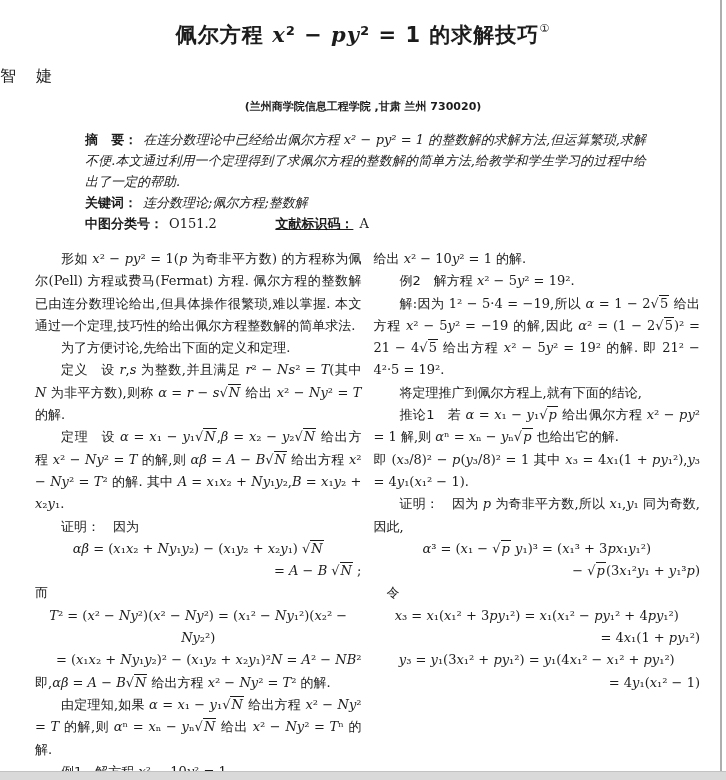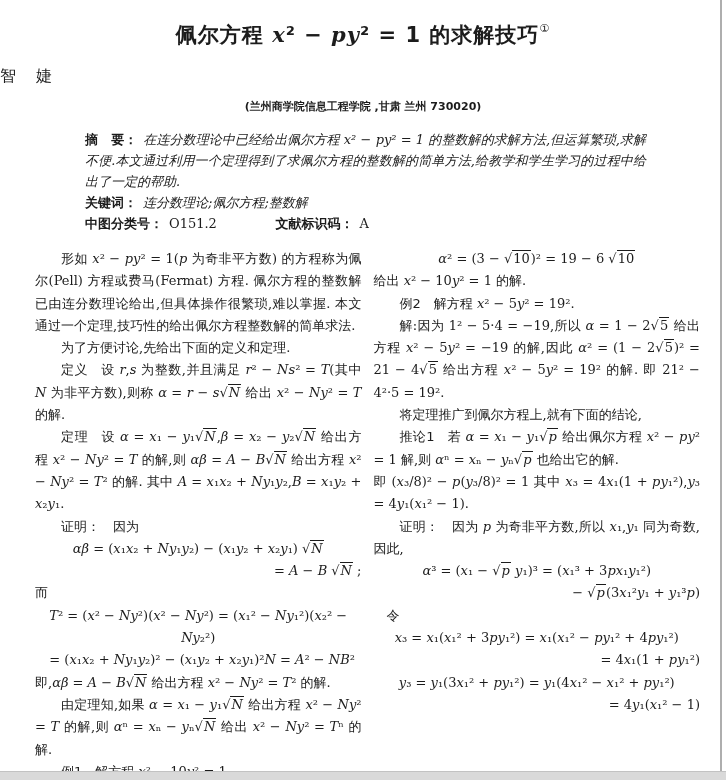--- a/index.html
+++ b/index.html
@@ -33,34 +33,34 @@
     margin-top: 12px; text-align: center;
     font-family: "DejaVu Sans", sans-serif;
     font-size: 11px; font-weight: bold;
   }
 
   
   .abstract { margin: 15px 80px 0 85px; font-size: 13px; line-height: 21px; text-align: justify; }
   .abstract p { margin: 0; }
   .hei { font-family: "DejaVu Sans", sans-serif; font-weight: bold; font-style: normal; margin-right: 6px; }
   .kai { font-style: italic; }
-  .meta-gap { margin-left: 4.5em; }
+  .meta-gap { margin-left: 4.5em; text-decoration: underline; }
   .num { font-style: normal; }
 
   
   .columns { display: flex; gap: 12px; margin: 14px 26px 0 35px; }
   .col { width: 327px; font-size: 13px; line-height: 22.3px; text-align: justify; }
   .blk { margin: 0; }
   .blk.p  { text-indent: 2em; }
   .blk.pt { text-indent: 2em; }
   .blk.plain { text-indent: 0; }
   .blk.plain-ind { text-indent: 1em; }
   .blk.eq { text-indent: 0; text-align: center; }
   .blk.eq-cont { text-indent: 0; padding-left: 2.6em; text-align: right; }
-  .blk.eq-cont2 { text-indent: 0; padding-left: 0.6em; text-align: center; }
+  .blk.eq-cont2 { text-indent: 0; padding-left: 0.6em; text-align: right; }
   .blk.eq-center { text-indent: 0; text-align: center; }
   .term { font-family: "DejaVu Sans", sans-serif; font-weight: normal; margin-right: 1em; }
   .rad { border-top: 1.3px solid currentColor; padding: 0 1px; }
   i { font-family: "DejaVu Serif", serif; }
 </style>
 </head>
 <body>
 
 <div class="page">
 
@@ -86,21 +86,20 @@
         <div class="blk eq"><span><i>αβ</i> = (<i>x</i>₁<i>x</i>₂ + <i>Ny</i>₁<i>y</i>₂) − (<i>x</i>₁<i>y</i>₂ + <i>x</i>₂<i>y</i>₁) √<span class="rad"><i>N</i></span></span></div>
         <div class="blk eq-cont"><span>= <i>A</i> − <i>B</i> √<span class="rad"><i>N</i></span> ;</span></div>
         <div class="blk plain"><span>而</span></div>
         <div class="blk eq"><span><i>T</i>² = (<i>x</i>² − <i>Ny</i>²)(<i>x</i>² − <i>Ny</i>²) = (<i>x</i>₁² − <i>Ny</i>₁²)(<i>x</i>₂² − <i>Ny</i>₂²)</span></div>
         <div class="blk eq-cont2"><span>= (<i>x</i>₁<i>x</i>₂ + <i>Ny</i>₁<i>y</i>₂)² − (<i>x</i>₁<i>y</i>₂ + <i>x</i>₂<i>y</i>₁)²<i>N</i> = <i>A</i>² − <i>NB</i>²</span></div>
         <div class="blk plain"><span>即,<i>αβ</i> = <i>A</i> − <i>B</i>√<span class="rad"><i>N</i></span> 给出方程 <i>x</i>² − <i>Ny</i>² = <i>T</i>² 的解.</span></div>
         <div class="blk p"><span>由定理知,如果 <i>α</i> = <i>x</i>₁ − <i>y</i>₁√<span class="rad"><i>N</i></span> 给出方程 <i>x</i>² − <i>Ny</i>² = <i>T</i> 的解,则 <i>α</i>ⁿ = <i>x</i>ₙ − <i>y</i>ₙ√<span class="rad"><i>N</i></span> 给出 <i>x</i>² − <i>Ny</i>² = <i>T</i>ⁿ 的解.</span></div>
         <div class="blk pt"><span class="term">例1</span><span>解方程 <i>x</i>² − 10<i>y</i>² = 1.</span></div>
       </div>
     <div class="col" id="col-right">
-        <div class="blk eq-center"><span><i>α</i>² = (3 − √<span class="rad">10</span>)² = 19 − 6 √<span class="rad">10</span></span></div>
         <div class="blk plain"><span>给出 <i>x</i>² − 10<i>y</i>² = 1 的解.</span></div>
         <div class="blk pt"><span class="term">例2</span><span>解方程 <i>x</i>² − 5<i>y</i>² = 19².</span></div>
         <div class="blk p"><span>解:因为 1² − 5·4 = −19,所以 <i>α</i> = 1 − 2√<span class="rad">5</span> 给出方程 <i>x</i>² − 5<i>y</i>² = −19 的解,因此 <i>α</i>² = (1 − 2√<span class="rad">5</span>)² = 21 − 4√<span class="rad">5</span> 给出方程 <i>x</i>² − 5<i>y</i>² = 19² 的解. 即 21² − 4²·5 = 19².</span></div>
         <div class="blk p"><span>将定理推广到佩尔方程上,就有下面的结论,</span></div>
         <div class="blk pt"><span class="term">推论1</span><span>若 <i>α</i> = <i>x</i>₁ − <i>y</i>₁√<span class="rad"><i>p</i></span> 给出佩尔方程 <i>x</i>² − <i>py</i>² = 1 解,则 <i>α</i>ⁿ = <i>x</i>ₙ − <i>y</i>ₙ√<span class="rad"><i>p</i></span> 也给出它的解.</span></div>
         <div class="blk plain"><span>即 (<i>x</i>₃/8)² − <i>p</i>(<i>y</i>₃/8)² = 1 其中 <i>x</i>₃ = 4<i>x</i>₁(1 + <i>py</i>₁²),<i>y</i>₃ = 4<i>y</i>₁(<i>x</i>₁² − 1).</span></div>
         <div class="blk pt"><span class="term">证明：</span><span>因为 <i>p</i> 为奇非平方数,所以 <i>x</i>₁,<i>y</i>₁ 同为奇数,因此,</span></div>
         <div class="blk eq"><span><i>α</i>³ = (<i>x</i>₁ − √<span class="rad"><i>p</i></span> <i>y</i>₁)³ = (<i>x</i>₁³ + 3<i>px</i>₁<i>y</i>₁²)</span></div>
         <div class="blk eq-cont"><span>− √<span class="rad"><i>p</i></span>(3<i>x</i>₁²<i>y</i>₁ + <i>y</i>₁³<i>p</i>)</span></div>
         <div class="blk plain-ind"><span>令</span></div>

